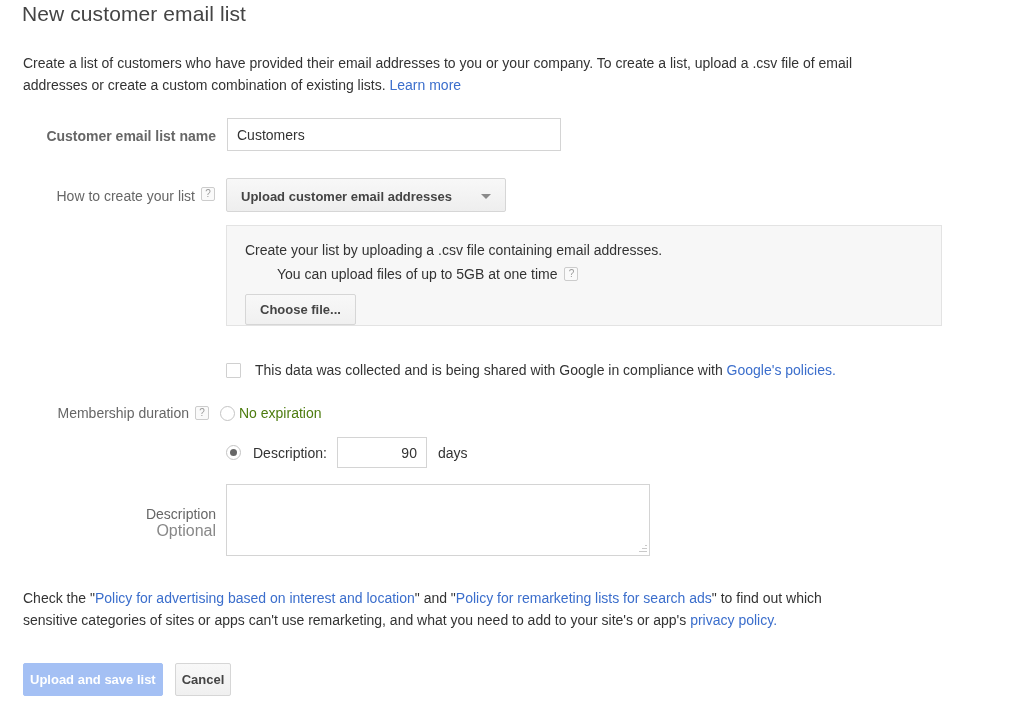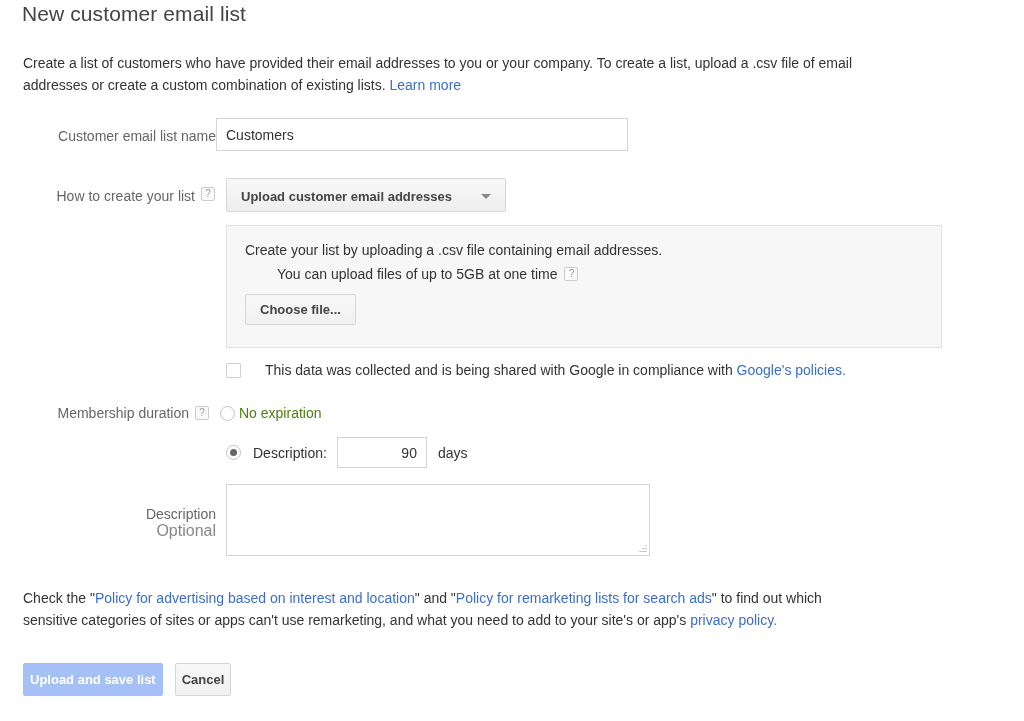--- a/index.html
+++ b/index.html
@@ -91,21 +91,21 @@
     border-left: 5px solid transparent;
     border-right: 5px solid transparent;
     border-top: 5px solid #8a8a8a;
     margin-left: 22px; margin-right: 4px;
   }
 
   
   .upload-panel {
     position: absolute;
     left: 226px; top: 225px;
-    width: 716px; height: 123px;
+    width: 716px; height: 101px;
     background: #f7f7f7;
     border: 1px solid #e3e3e3;
   }
   .upload-line {
     font-size: 14px; color: #333333; line-height: 20px;
   }
   .btn {
     display: inline-flex; align-items: center; justify-content: center;
     font-family: "Liberation Sans", sans-serif;
     font-size: 13px; font-weight: bold;
@@ -194,22 +194,22 @@
 </head>
 <body>
 
 <div class="page">
 
   <div class="page-title">New customer email list</div>
 
   <div class="intro"><span>Create a list of customers who have provided their email addresses to you or your company. To create a list, upload a .csv file of email addresses or create a custom combination of existing lists. </span><a href="#" class="link">Learn more</a></div>
 
   <div class="form-row" style="left:23px; top:118px; width:620px;">
-    <div class="field-label" style="width:193px; padding-top:9px;">Customer email list name</div>
-    <input class="text-input" type="text" style="width: 412px; height: 33px;" value="Customers">
+    <div class="field-label" style="width:193px; padding-top:9px;font-weight:bold;">Customer email list name</div>
+    <input class="text-input" type="text" style="margin-left: 11px; width: 334px; height: 33px;" value="Customers">
   </div>
 
   <div class="form-row" style="left:23px; top:178px; width:640px;">
     <div class="field-label" style="width:172px; padding-top:9px;">How to create your list</div>
     <span class="help-badge" style="margin-left:6px; margin-top:9px;">?</span>
     <div class="select-box" style="margin-left:11px; width:279px;">
       <span class="select-label">Upload customer email addresses</span>
       <span class="caret"></span>
     </div>
   </div>
@@ -218,21 +218,21 @@
     <div class="upload-line" style="position:absolute; left:18px; top:14px;">Create your list by uploading a .csv file containing email addresses.</div>
     <div style="position:absolute; left:18px; top:38px; display:flex; align-items:center;margin-left:32px;">
       <span class="upload-line">You can upload files of up to 5GB at one time</span>
       <span class="help-badge" style="margin-left:7px;">?</span>
     </div>
     <div class="btn btn-plain" style="position:absolute; left:18px; top:68px; height:31px; padding:0 14px;">Choose file...</div>
   </div>
 
   <div class="form-row" style="left:226px; top:360px; align-items:center;">
     <span class="cb"></span>
-    <div style="margin-left:24px; font-size:14px; color:#333333; line-height:20px;"><span>This data was collected and is being shared with Google in compliance with </span><a href="#" class="link">Google's policies.</a></div>
+    <div style="margin-left:14px; font-size:14px; color:#333333; line-height:20px;"><span>This data was collected and is being shared with Google in compliance with </span><a href="#" class="link">Google's policies.</a></div>
   </div>
 
   <div class="form-row" style="left:23px; top:404px; align-items:center;">
     <div class="field-label" style="width:166px;">Membership duration</div>
     <span class="help-badge" style="margin-left:6px;">?</span>
     <span class="radio" style="margin-left:11px;">
       
     </span>
     <span style="margin-left:4px; font-size:14px; color:#4d7c0f;">No expiration</span>
   </div>

